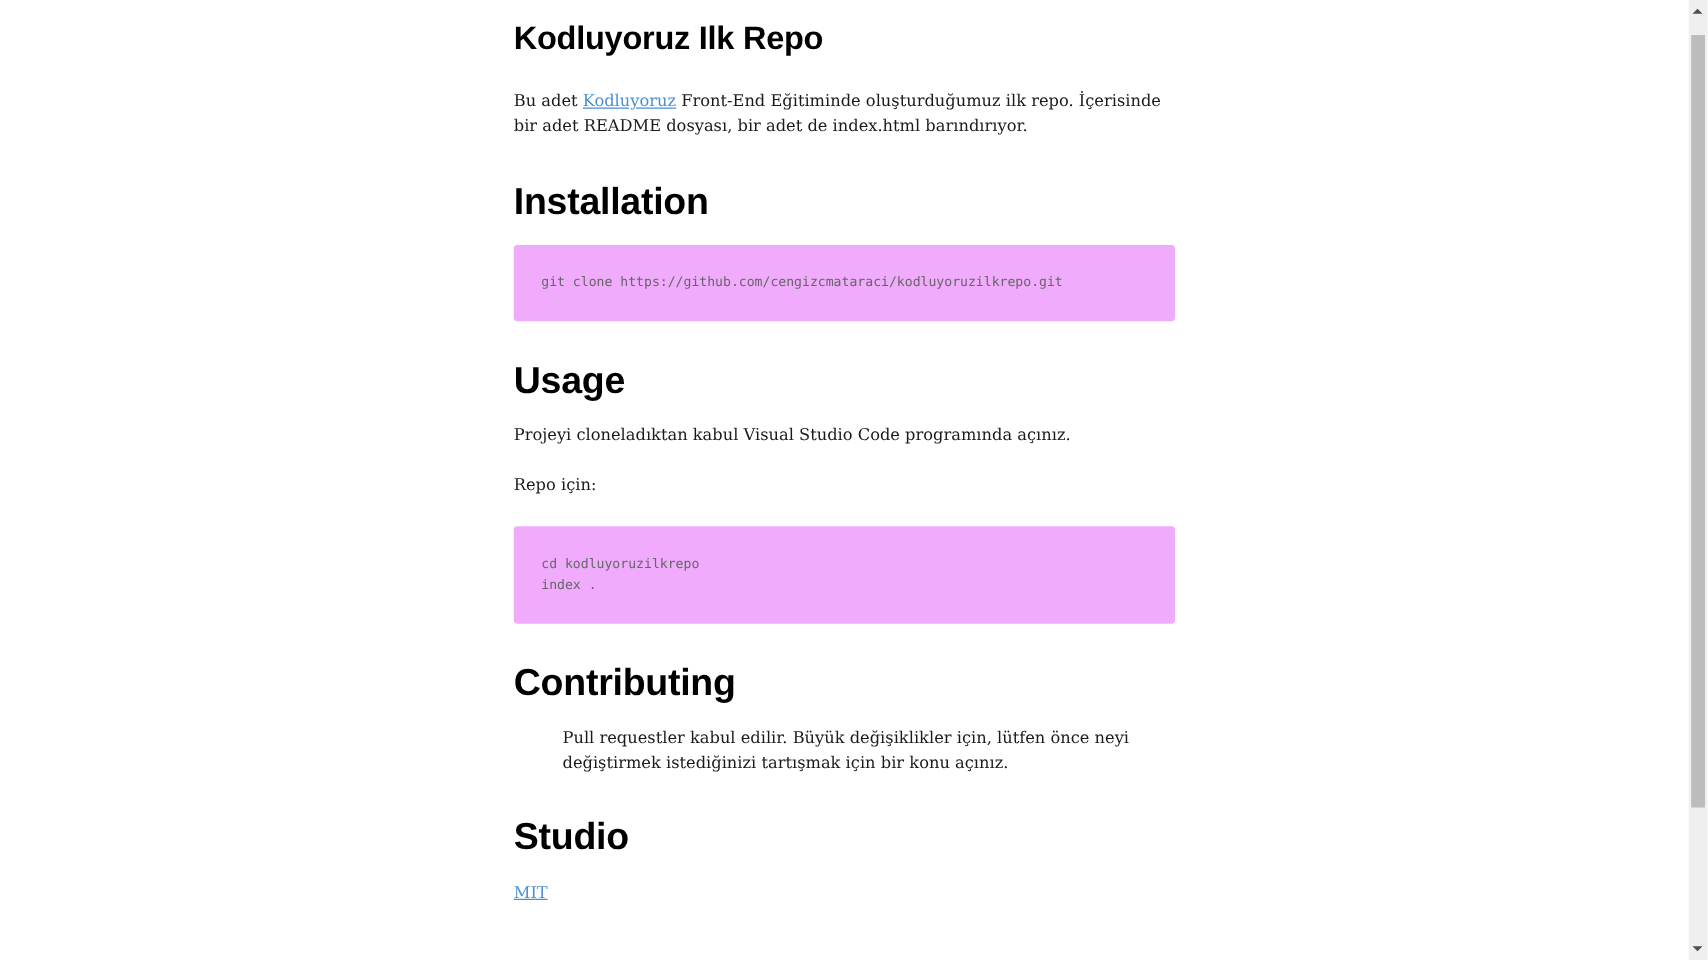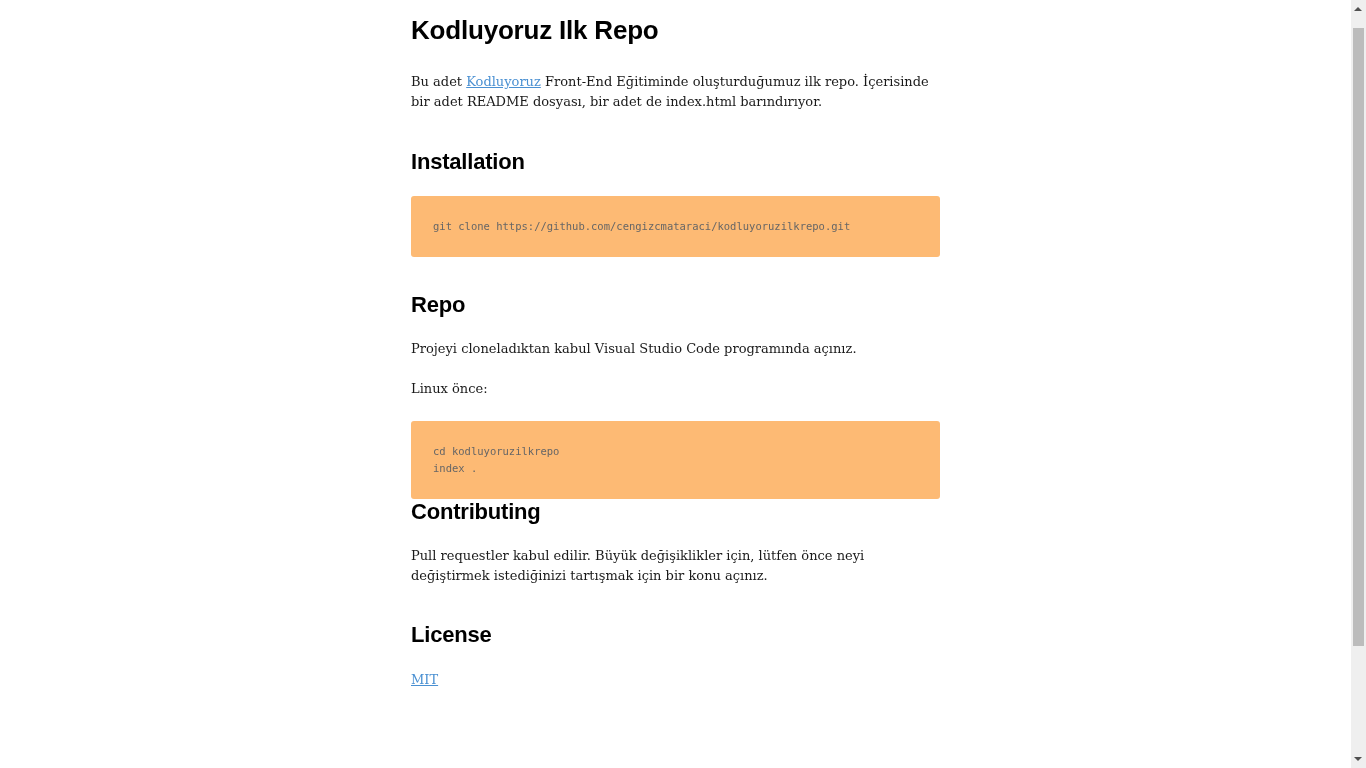--- a/index.html
+++ b/index.html
@@ -27,40 +27,40 @@
       font-weight: bold;
       font-size: 26px;
       line-height: 30px;
       color: #000;
       margin: 15px 0 0 0;
       letter-spacing: -0.2px;
     }
     h2 {
       font-family: "Liberation Sans", sans-serif;
       font-weight: bold;
-      font-size: 22px;
+      font-size: 30px;
       line-height: 26px;
       color: #000;
       margin: 0;
       letter-spacing: -0.2px;
     }
     p {
       font-family: "DejaVu Serif", serif;
       font-size: 13px;
       line-height: 20px;
       color: #1a1a1a;
       margin: 0;
     }
     a {
       color: #4a90d2;
       text-align: right;
     }
     pre {
       margin: 0;
-      background: #fdba74;
+      background: #f0abfc;
       border-radius: 3px;
       padding: 22px 22px;
       font-family: "DejaVu Sans Mono", monospace;
       font-size: 10.5px;
       line-height: 17px;
       color: #666;
       white-space: pre;
     }
     .scrollbar {
       position: absolute;
@@ -97,34 +97,34 @@
 
     <h1>Kodluyoruz Ilk Repo</h1>
 
     <p style="margin-top:27px;"><span>Bu adet </span><a href="#">Kodluyoruz</a><span> Front-End Eğitiminde oluşturduğumuz ilk repo. İçerisinde bir adet README dosyası, bir adet de index.html barındırıyor.</span></p>
 
     <h2 style="margin-top:37px;">Installation</h2>
 
 
     <pre style="margin-top:21px; height:17px;">git clone https://github.com/cengizcmataraci/kodluyoruzilkrepo.git</pre>
 
-    <h2 style="margin-top:35px;">Repo</h2>
+    <h2 style="margin-top:35px;">Usage</h2>
 
     <p style="margin-top:21px;">Projeyi cloneladıktan kabul Visual Studio Code programında açınız.</p>
 
-    <p style="margin-top:20px;">Linux önce:</p>
+    <p style="margin-top:20px;">Repo için:</p>
 
     <pre style="margin-top:22px; padding-top:22px; padding-bottom:22px;">cd kodluyoruzilkrepo
 index .</pre>
 
-    <h2 style="">Contributing</h2>
+    <h2 style="margin-top:35px;">Contributing</h2>
 
-    <p style="margin-top:21px;">Pull requestler kabul edilir. Büyük değişiklikler için, lütfen önce neyi değiştirmek istediğinizi tartışmak için bir konu açınız.</p>
+    <p style="margin-top:21px;margin-left:39px;">Pull requestler kabul edilir. Büyük değişiklikler için, lütfen önce neyi değiştirmek istediğinizi tartışmak için bir konu açınız.</p>
 
-    <h2 style="margin-top:36px;">License</h2>
+    <h2 style="margin-top:36px;">Studio</h2>
 
     <p style="margin-top:22px;"><a href="#">MIT</a></p>
 
   </div>
 </div>
 
 <div class="scrollbar">
   <div class="scroll-arrow scroll-up"></div>
   <div class="scroll-thumb"></div>
   <div class="scroll-arrow scroll-down"></div>

